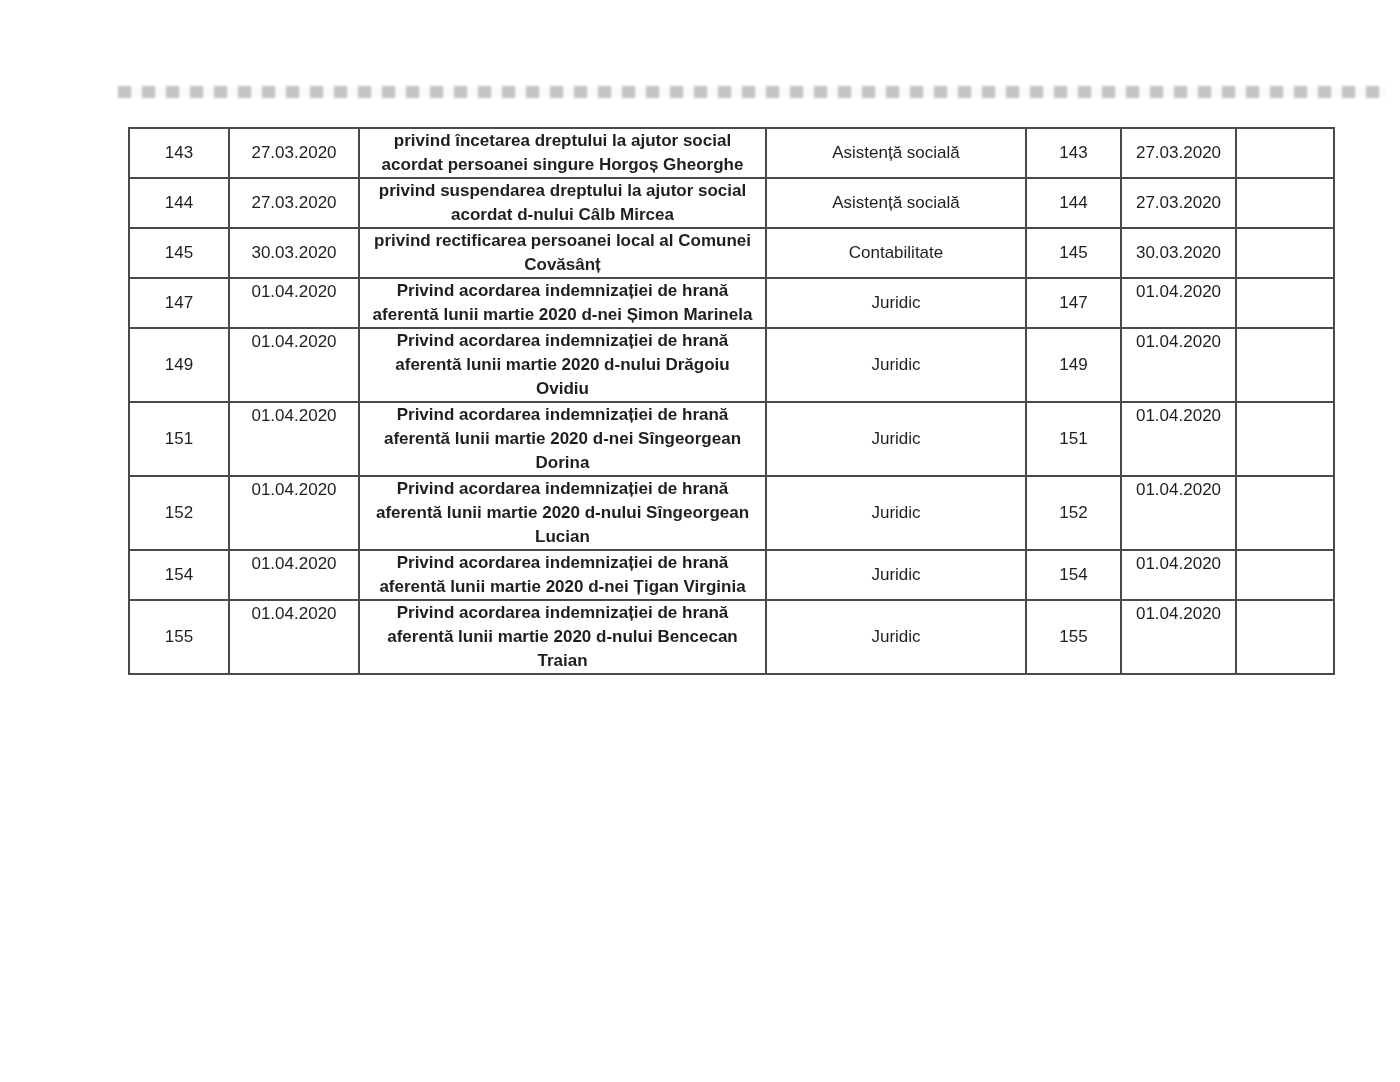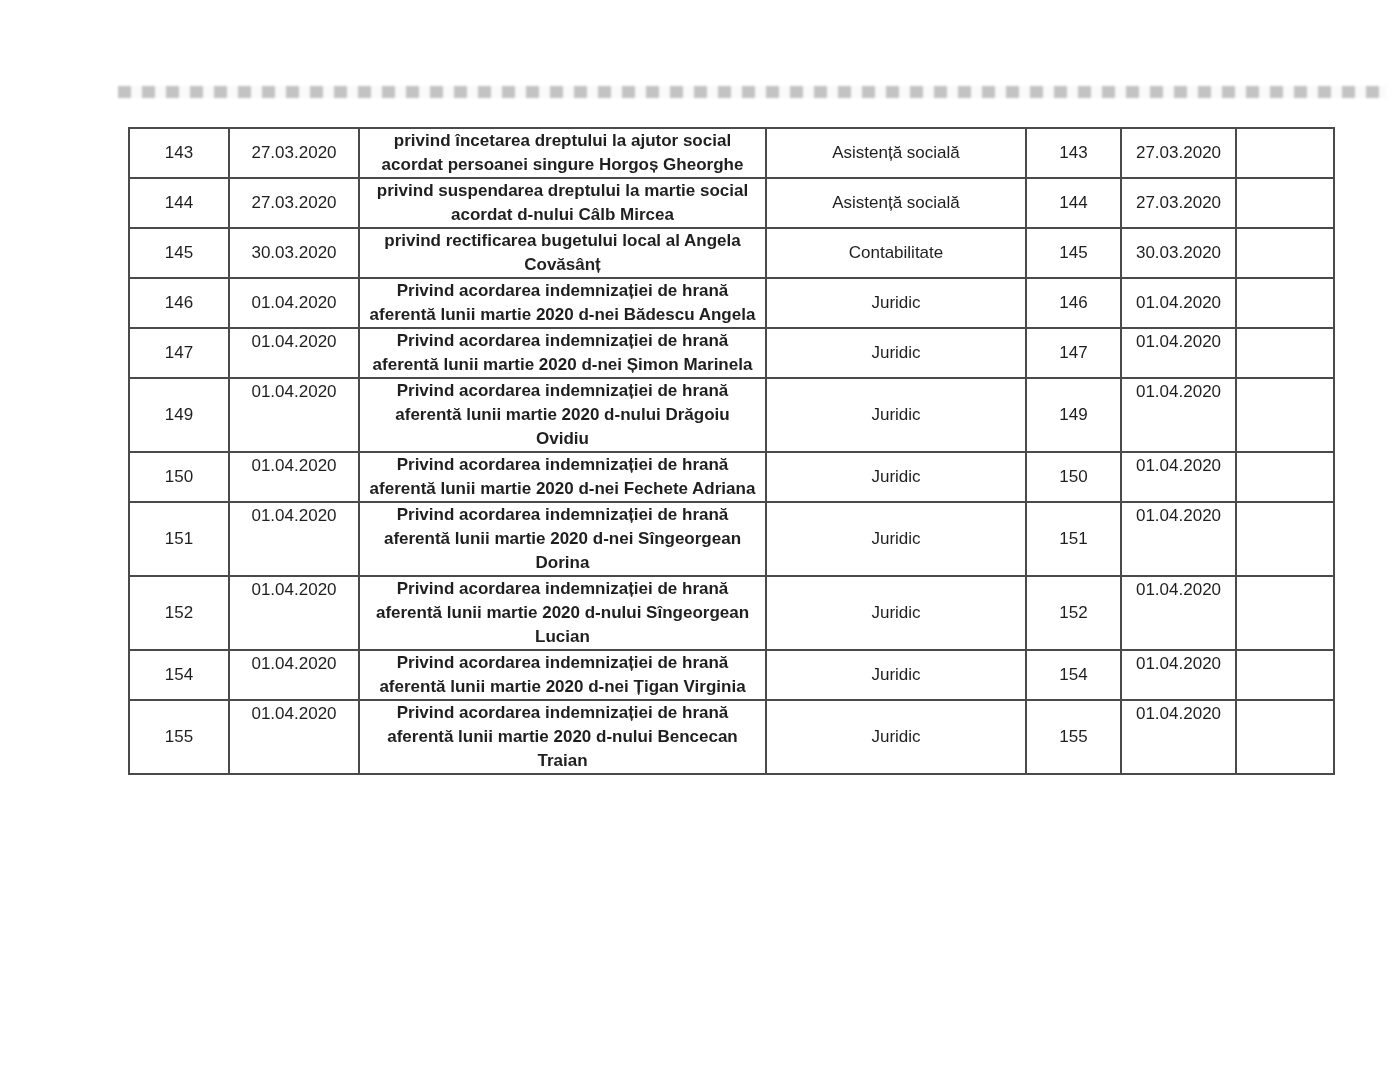--- a/index.html
+++ b/index.html
@@ -80,75 +80,55 @@
         <td class="cell-description">privind încetarea dreptului la ajutor social
 acordat persoanei singure Horgoș Gheorghe</td>
         <td class="cell-department">Asistență socială</td>
         <td class="cell-number2">143</td>
         <td class="cell-date2">27.03.2020</td>
         <td class="cell-extra"></td>
       </tr>
       <tr class="row">
         <td class="cell-number">144</td>
         <td class="cell-date">27.03.2020</td>
-        <td class="cell-description">privind suspendarea dreptului la martie social
+        <td class="cell-description">privind suspendarea dreptului la ajutor social
 acordat d-nului Câlb Mircea</td>
         <td class="cell-department">Asistență socială</td>
         <td class="cell-number2">144</td>
         <td class="cell-date2">27.03.2020</td>
         <td class="cell-extra"></td>
       </tr>
       <tr class="row">
         <td class="cell-number">145</td>
         <td class="cell-date">30.03.2020</td>
-        <td class="cell-description">privind rectificarea bugetului local al Angela
+        <td class="cell-description">privind rectificarea persoanei local al Comunei
 Covăsânț</td>
         <td class="cell-department">Contabilitate</td>
         <td class="cell-number2">145</td>
         <td class="cell-date2">30.03.2020</td>
-        <td class="cell-extra"></td>
-      </tr>
-      <tr class="row">
-        <td class="cell-number">146</td>
-        <td class="cell-date">01.04.2020</td>
-        <td class="cell-description">Privind acordarea indemnizației de hrană
-aferentă lunii martie 2020 d-nei Bădescu Angela</td>
-        <td class="cell-department">Juridic</td>
-        <td class="cell-number2">146</td>
-        <td class="cell-date2">01.04.2020</td>
         <td class="cell-extra"></td>
       </tr>
       <tr class="row dates-top">
         <td class="cell-number">147</td>
         <td class="cell-date">01.04.2020</td>
         <td class="cell-description">Privind acordarea indemnizației de hrană
 aferentă lunii martie 2020 d-nei Șimon Marinela</td>
         <td class="cell-department">Juridic</td>
         <td class="cell-number2">147</td>
         <td class="cell-date2">01.04.2020</td>
         <td class="cell-extra"></td>
       </tr>
       <tr class="row dates-top">
         <td class="cell-number">149</td>
         <td class="cell-date">01.04.2020</td>
         <td class="cell-description">Privind acordarea indemnizației de hrană
 aferentă lunii martie 2020 d-nului Drăgoiu
 Ovidiu</td>
         <td class="cell-department">Juridic</td>
         <td class="cell-number2">149</td>
-        <td class="cell-date2">01.04.2020</td>
-        <td class="cell-extra"></td>
-      </tr>
-      <tr class="row dates-top">
-        <td class="cell-number">150</td>
-        <td class="cell-date">01.04.2020</td>
-        <td class="cell-description">Privind acordarea indemnizației de hrană
-aferentă lunii martie 2020 d-nei Fechete Adriana</td>
-        <td class="cell-department">Juridic</td>
-        <td class="cell-number2">150</td>
         <td class="cell-date2">01.04.2020</td>
         <td class="cell-extra"></td>
       </tr>
       <tr class="row dates-top">
         <td class="cell-number">151</td>
         <td class="cell-date">01.04.2020</td>
         <td class="cell-description">Privind acordarea indemnizației de hrană
 aferentă lunii martie 2020 d-nei Sîngeorgean
 Dorina</td>
         <td class="cell-department">Juridic</td>

